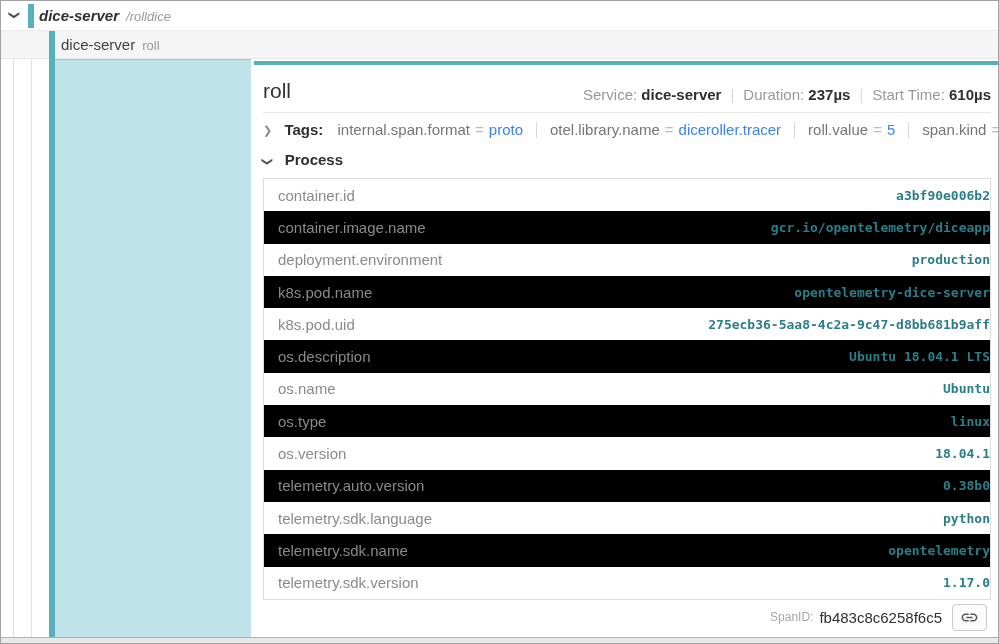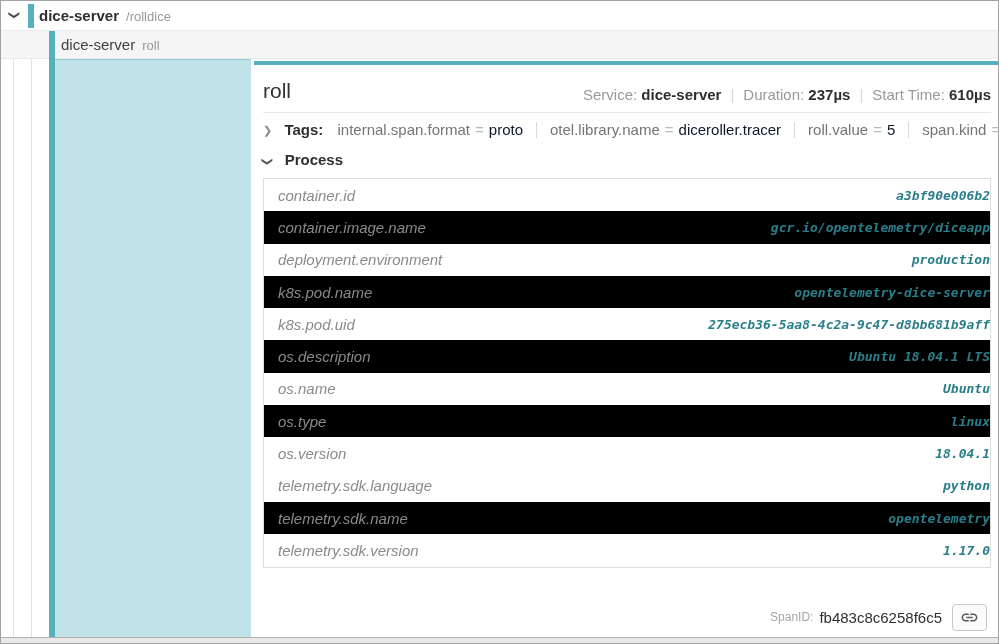--- a/index.html
+++ b/index.html
@@ -15,21 +15,21 @@
   #tree-row-2 { top:30px; height:28px; background:#f5f5f5; border-bottom:1px solid #e9e9e9; }
   .row-chevron {
     position:absolute; left:7px; top:7px; width:14px; height:14px;
     color:#4a4a4a; font-size:11px; line-height:14px; text-align:center; cursor:pointer;
   }
   .rot90 { display:inline-block; transform:rotate(90deg); }
   .span-color-bar { position:absolute; width:6px; background:#57b1bc; }
   #bar-row1 { left:27px; top:3px; height:24px; }
   #bar-row2 { left:48px; top:0; height:28px; }
   .svc-name { position:absolute; font-size:15px; color:#2f2f2f; white-space:nowrap; }
-  #tree-row-1 .svc-name { left:38px; top:6px; font-weight:700; }
+  #tree-row-1 .svc-name { left:38px; top:6px; font-weight:700;font-style:italic; }
   #tree-row-2 .svc-name { left:60px; top:5px; font-weight:400; color:#414141; }
   .op-name { font-weight:400; font-size:13px; color:#999; margin-left:7px; }
   
   .tree-guide { position:absolute; top:58px; width:1px; height:579px; background:#e2e2e2; }
   #guide-1 { left:12px; } #guide-2 { left:30px; }
   #detail-left-bar { position:absolute; left:48px; top:58px; width:6px; height:579px; background:#57b1bc; }
   #detail-left-fill { position:absolute; left:54px; top:58px; width:196px; height:579px;
     background:#bfe3e8; border-top:1px solid #8ecdd6; }
   
   #timeline { position:absolute; left:253px; top:0; width:746px; height:58px; }
@@ -50,29 +50,29 @@
   #header-meta { position:absolute; right:0; top:21px; font-size:15px; color:#999; white-space:nowrap; }
   #header-meta b { color:#2f2f2f; }
   .meta-sep { color:#d9d9d9; margin:0 9px; font-weight:400; }
   
   #tags-row { position:absolute; left:9px; top:60px; width:728px; height:26px;
     font-size:15px; white-space:nowrap; cursor:pointer; }
   #tags-chevron { color:#888; font-size:11px; margin-right:8px; vertical-align:1px; }
   #tags-label { font-weight:700; color:#2f2f2f; margin-right:10px; }
   .tag-item { color:#757575; }
   .tag-eq { color:#bbb; margin:0 5px; }
-  .tag-val { color:#0f172a; }
+  .tag-val { color:#3b82f6; }
   .tag-divider { display:inline-block; width:1px; height:16px; background:#d9d9d9;
     margin:0 13px; vertical-align:-3px; }
   
   #process-header { position:absolute; left:9px; top:90px; height:22px; cursor:pointer; }
   #process-chevron { color:#555; font-size:11px; margin-right:8px; }
   #process-label { font-weight:700; font-size:15px; color:#2f2f2f; }
   #process-table { position:absolute; left:9px; top:117px; width:728px; border:1px solid #ddd; background:#fff; }
-  .prow { display:flex; height:32.3px; align-items:center;font-style:italic; }
+  .prow { display:flex; height:32.3px; align-items:center; }
   .prow.striped { background:#000000; }
   .pkey { width:182px; padding-left:14px; font-size:15px; color:#8a8a8a;
     white-space:nowrap; overflow:hidden; }
   .pval { flex:1; font-family:"DejaVu Sans Mono","Liberation Mono",monospace;
     font-size:13px; font-weight:700; color:#2a7e8a; white-space:nowrap;text-align:right; }
   
   #detail-footer { position:absolute; right:13px; top:542px; height:28px;
     display:flex; align-items:center; }
   #spanid-label { font-size:12px; color:#a6a6a6; margin-right:6px; }
   #spanid-value { font-size:15px; color:#2f2f2f; margin-right:10px; }
@@ -181,20 +181,24 @@
           <div class="pval">Ubuntu</div>
         </div>
         <div class="prow striped">
           <div class="pkey">os.type</div>
           <div class="pval">linux</div>
         </div>
         <div class="prow">
           <div class="pkey">os.version</div>
           <div class="pval">18.04.1</div>
         </div>
+        <div class="prow striped">
+          <div class="pkey">telemetry.auto.version</div>
+          <div class="pval">0.38b0</div>
+        </div>
         <div class="prow">
           <div class="pkey">telemetry.sdk.language</div>
           <div class="pval">python</div>
         </div>
         <div class="prow striped">
           <div class="pkey">telemetry.sdk.name</div>
           <div class="pval">opentelemetry</div>
         </div>
         <div class="prow">
           <div class="pkey">telemetry.sdk.version</div>

